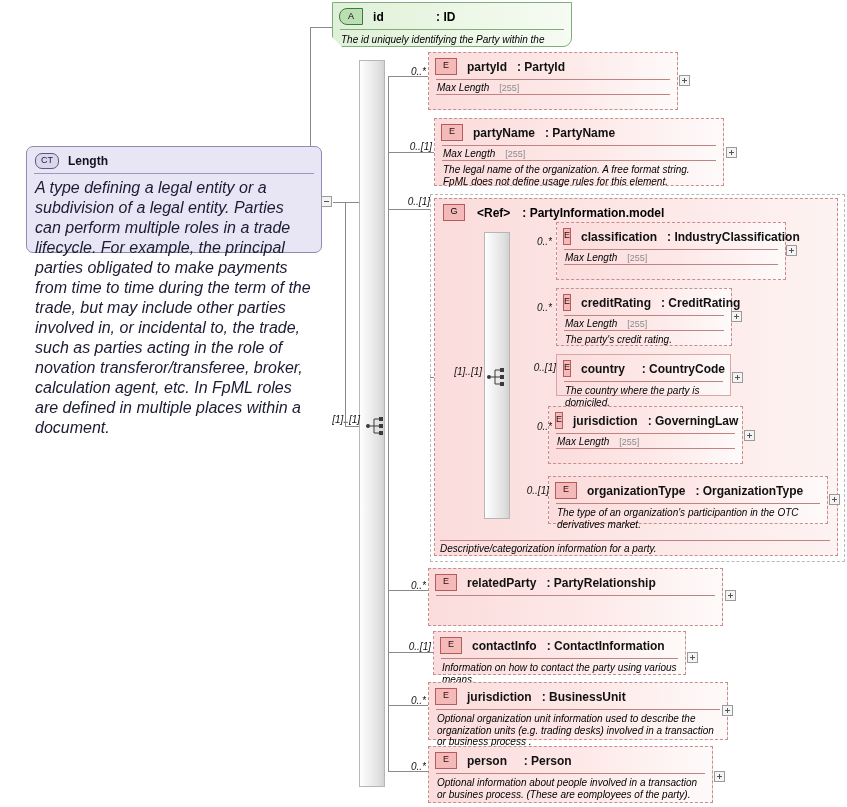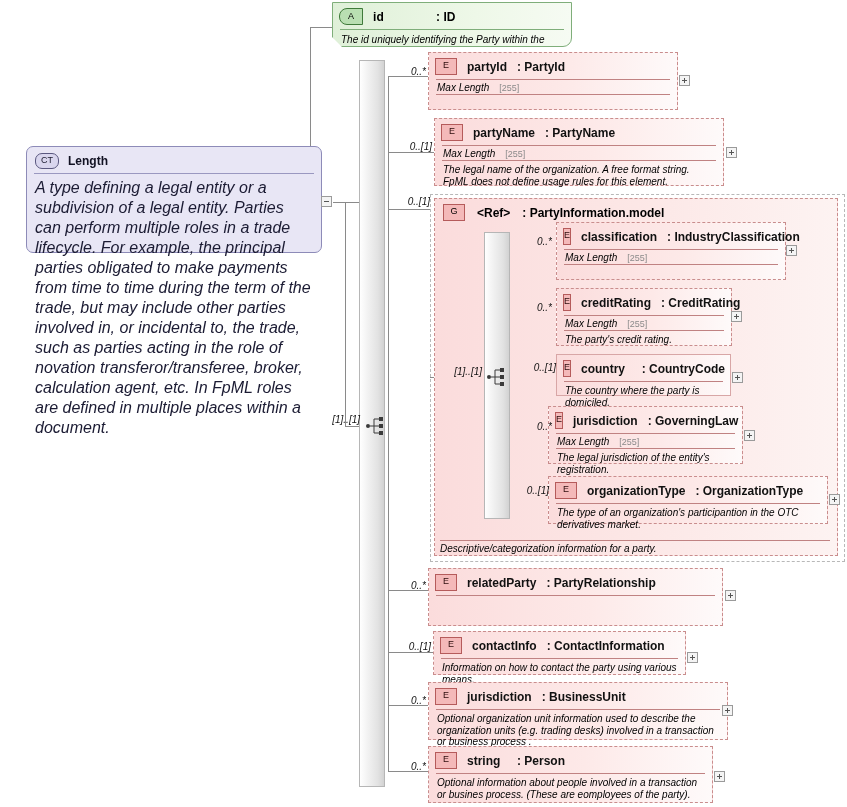--- a/index.html
+++ b/index.html
@@ -416,21 +416,21 @@
   </div>
   <div class="el-rule"></div>
   <div class="el-doc">Optional organization unit information used to describe the organization units (e.g. trading desks) involved in a transaction or business process .</div>
 </div>
 <div class="card" style="left:392px; top:695px; width:34px;">0..*</div>
 <div class="pm plus" style="left:722px; top:705px;"></div>
 
 <div class="node el-box" style="left:428px; top:746px; width:285px; height:57px;">
   <div class="el-head">
     <span class="el-badge">E</span>
-    <span class="el-name">string  </span>
+    <span class="el-name">person  </span>
     <span class="el-name">: Person</span>
   </div>
   <div class="el-rule"></div>
   <div class="el-doc">Optional information about people involved in a transaction or busines process. (These are eomployees of the party).</div>
 </div>
 <div class="card" style="left:392px; top:761px; width:34px;">0..*</div>
 <div class="pm plus" style="left:714px; top:771px;"></div>
 
 <div class="node el-box" style="left:556px; top:222px; width:230px; height:58px;">
   <div class="el-head">
@@ -482,21 +482,20 @@
     <span class="el-badge">E</span>
     <span class="el-name">jurisdiction</span>
     <span class="el-name">: GoverningLaw</span>
   </div>
   <div class="el-rule"></div>
   <div class="el-facet">
     <span>Max Length</span>
     <span class="fv">[255]</span>
   </div>
   <div class="el-rule"></div>
-  <div class="el-doc">The legal jurisdiction of the entity's registration.</div>
 </div>
 <div class="card" style="left:518px; top:421px; width:34px;">0..*</div>
 <div class="pm plus" style="left:744px; top:430px;"></div>
 
 <div class="node el-box" style="left:548px; top:476px; width:280px; height:48px;">
   <div class="el-head">
     <span class="el-badge">E</span>
     <span class="el-name">organizationType</span>
     <span class="el-name">: OrganizationType</span>
   </div>

